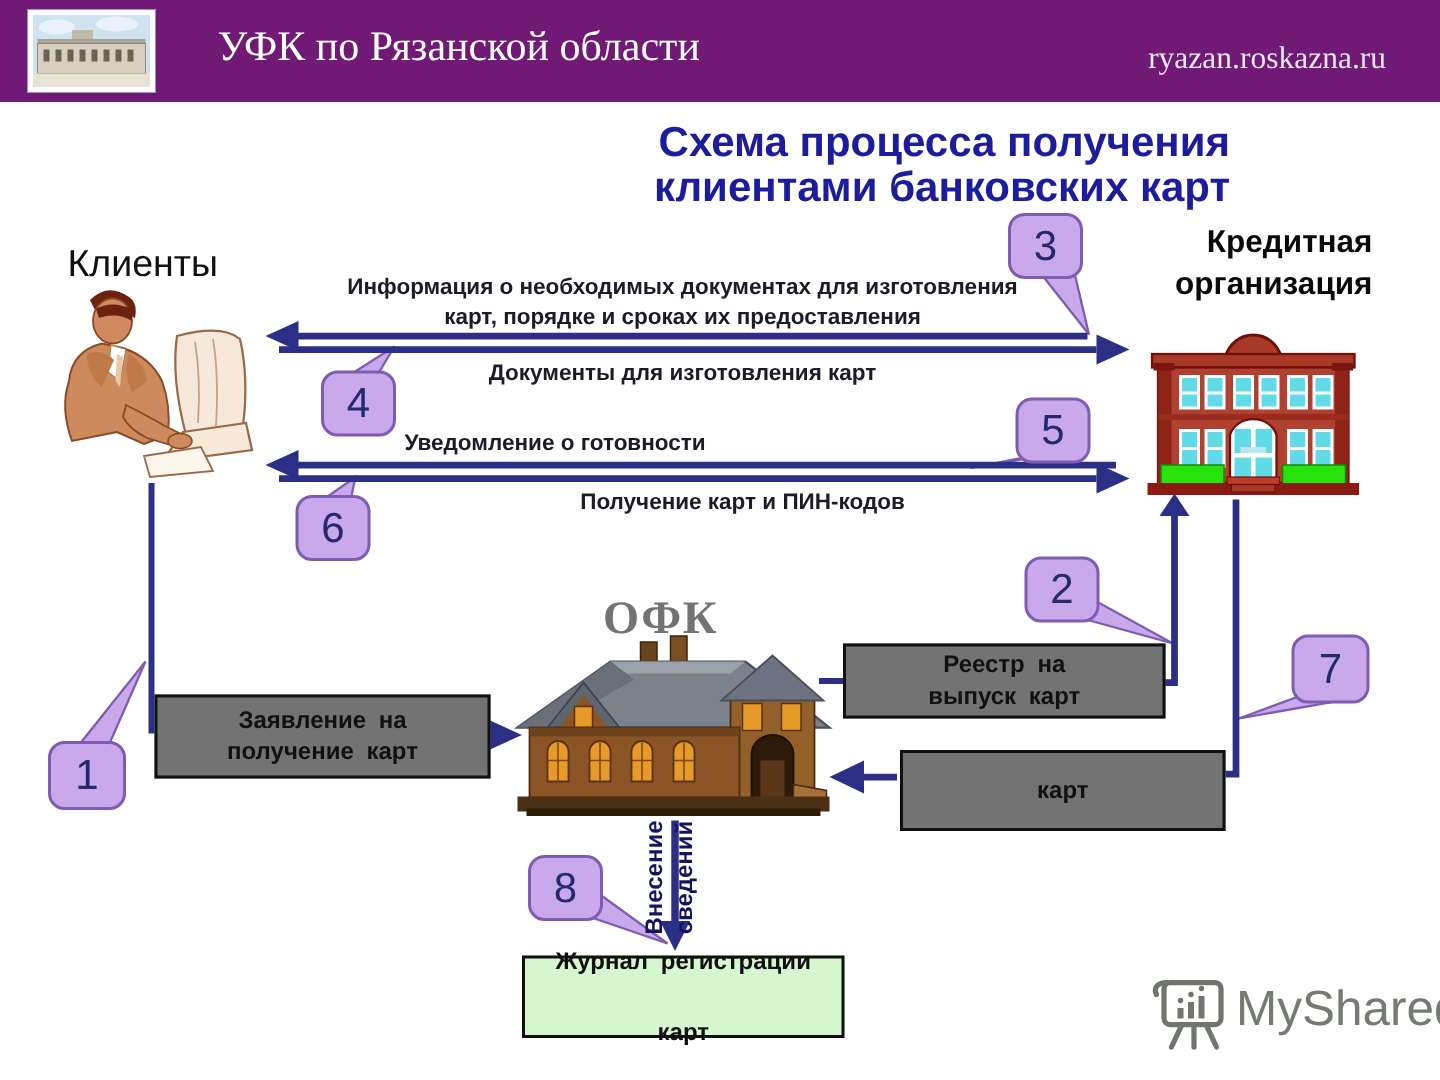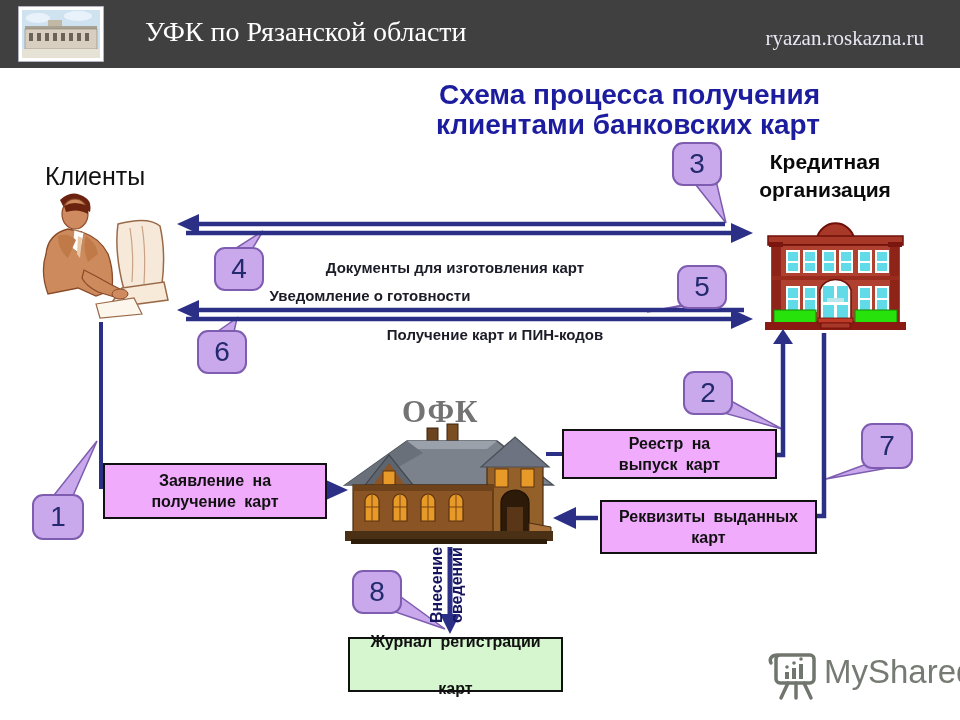--- a/index.html
+++ b/index.html
@@ -1,42 +1,42 @@
 <!DOCTYPE html>
 <html><head>
 <meta charset="utf-8">
 <style>
   html,body{margin:0;padding:0;background:#fff;}
   #slide{position:relative;width:960px;height:720px;background:#ffffff;overflow:hidden;
          font-family:"Liberation Sans",sans-serif;}
   
-  .hdr{position:absolute;left:0;top:0;width:960px;height:68px;background:#404040;}
+  .hdr{position:absolute;left:0;top:0;width:960px;height:68px;background:#701a75;}
   .hdr-logo{position:absolute;left:18px;top:6px;width:86px;height:56px;}
   .hdr-org{position:absolute;left:145px;top:16px;color:#ffffff;
            font-family:"Liberation Serif",serif;font-size:28px;white-space:nowrap;}
   .hdr-site{position:absolute;right:36px;top:26px;color:#e8e8f4;
             font-family:"Liberation Serif",serif;font-size:21px;}
   
   .main-title{position:absolute;left:120px;top:80px;width:700px;text-align:right;
               color:#1c1c9e;font-size:28px;font-weight:bold;line-height:30px;}
   
   .clients-label{position:absolute;left:45px;top:162px;font-size:25px;color:#111;}
-  .credit-label{position:absolute;left:735px;top:148px;width:180px;text-align:center;
+  .credit-label{position:absolute;left:735px;top:148px;width:180px;text-align:right;
                 font-size:21px;font-weight:bold;color:#0a0a0a;line-height:28px;}
   .ofk-label{position:absolute;left:402px;top:394px;font-family:"Liberation Serif",serif;
              font-size:31px;font-weight:bold;color:#737373;letter-spacing:1px;}
   
   .flow-text{position:absolute;font-size:15px;font-weight:bold;color:#1c1c28;
              text-align:center;line-height:20px;}
   .ft3{left:190px;top:182px;width:530px;}
-  .ft4{left:190px;top:239px;width:530px;margin-top:19px;}
+  .ft4{left:190px;top:239px;width:530px;}
   .ft5{left:200px;top:286px;width:340px;}
   .ft6{left:330px;top:325px;width:330px;}
   
-  .dbox{position:absolute;border:2px solid #111;background:#f0abfc;text-align:center;
+  .dbox{position:absolute;border:2px solid #111;background:#737373;text-align:center;
         font-size:16px;font-weight:bold;color:#111;display:flex;flex-direction:column;
         justify-content:center;line-height:21px;word-spacing:4px;z-index:3;}
   .box-app{left:103px;top:463px;width:220px;height:52px;}
   .box-reg{left:562px;top:429px;width:211px;height:46px;}
   .box-req{left:600px;top:500px;width:213px;height:50px;}
   .box-journal{left:348px;top:637px;width:211px;height:51px;background:#d6f6d0;gap:26px;}
   
   .vnote{position:absolute;left:405px;top:565px;width:84px;height:40px;
          transform:rotate(-90deg);font-size:16px;font-weight:bold;color:#15155f;
          text-align:center;line-height:20px;z-index:3;}
@@ -266,34 +266,37 @@
       <polygon points="753,233 731,223 731,243"></polygon>
       <polygon points="177,310 199,300 199,320"></polygon>
       <polygon points="753,319 731,309 731,329"></polygon>
       <polygon points="348,490 326,480 326,500"></polygon>
       <polygon points="783,329 773,344 793,344"></polygon>
       <polygon points="553,518 576,507 576,529"></polygon>
       <polygon points="450,634 440,614 460,614"></polygon>
     </g>
   </svg>
 
+  <div class="flow-text ft3">
+    <div>Информация о необходимых документах для изготовления</div>
+    <div>карт, порядке и сроках их предоставления</div>
+  </div>
   <div class="flow-text ft4">Документы для изготовления карт</div>
   <div class="flow-text ft5">Уведомление о готовности</div>
   <div class="flow-text ft6">Получение карт и ПИН-кодов</div>
 
   <div class="dbox box-app">
     <div>Заявление на</div>
     <div>получение карт</div>
   </div>
   <div class="dbox box-reg">
     <div>Реестр на</div>
     <div>выпуск карт</div>
   </div>
   <div class="dbox box-req">
-    <div>Реквизиты выданных</div>
     <div>карт</div>
   </div>
   <div class="dbox box-journal">
     <div>Журнал регистрации</div>
     <div>карт</div>
   </div>
 
   <div class="vnote">
     <div>Внесение</div>
     <div>сведений</div>

